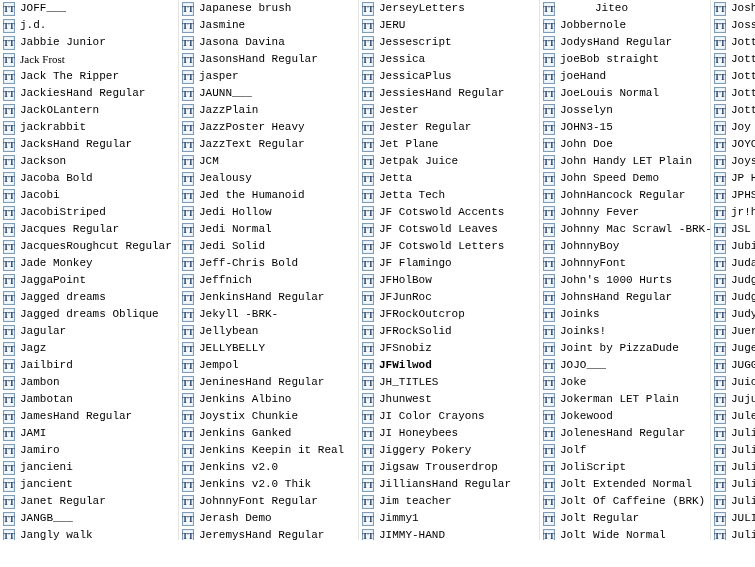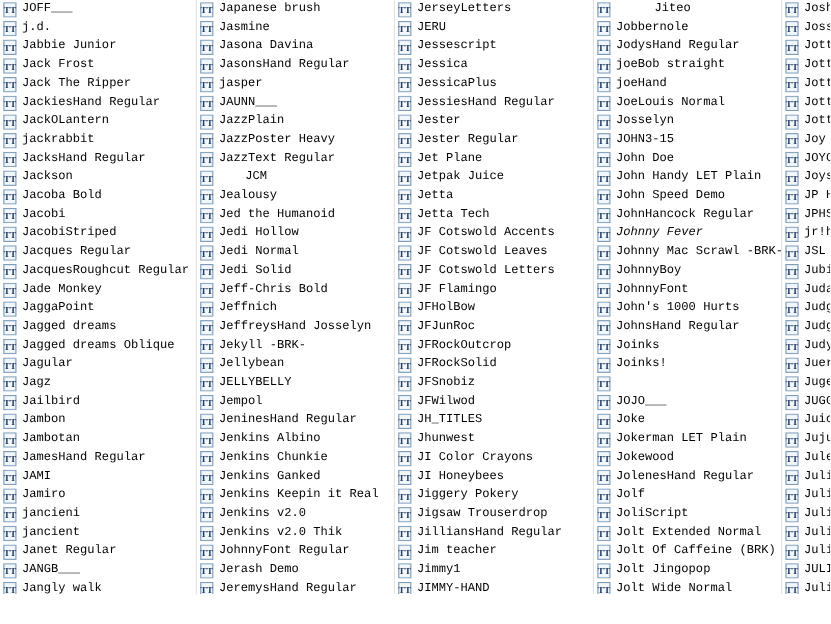--- a/index.html
+++ b/index.html
@@ -121,21 +121,21 @@
         <span class="font-name" style="color: rgb(0, 0, 0);">Jabbie Junior</span>
       </div>
       <div class="font-item">
         <span class="tt-icon">
           <svg viewBox="0 0 14 14" xmlns="http://www.w3.org/2000/svg">
             <rect x="1.5" y="0.5" width="11" height="13" fill="#dce6f2" stroke="#7f9db9" stroke-width="1"></rect>
             <rect x="2.5" y="1.5" width="9" height="11" fill="#f2f7fc" stroke="none"></rect>
             <text x="7" y="10.2" text-anchor="middle" font-family="Liberation Serif, serif" font-size="8.5" font-weight="bold" fill="#1f3a63">TT</text>
           </svg>
         </span>
-        <span class="font-name" style="color: rgb(0, 0, 0);">Jack Frost</span>
+        <span class="font-name" style="color: rgb(0, 0, 0); font-family: Liberation Serif, serif;">Jack Frost</span>
       </div>
       <div class="font-item">
         <span class="tt-icon">
           <svg viewBox="0 0 14 14" xmlns="http://www.w3.org/2000/svg">
             <rect x="1.5" y="0.5" width="11" height="13" fill="#dce6f2" stroke="#7f9db9" stroke-width="1"></rect>
             <rect x="2.5" y="1.5" width="9" height="11" fill="#f2f7fc" stroke="none"></rect>
             <text x="7" y="10.2" text-anchor="middle" font-family="Liberation Serif, serif" font-size="8.5" font-weight="bold" fill="#1f3a63">TT</text>
           </svg>
         </span>
         <span class="font-name" style="color: rgb(0, 0, 0);">Jack The Ripper</span>
@@ -523,21 +523,21 @@
         <span class="font-name" style="color: rgb(0, 0, 0);">JazzText Regular</span>
       </div>
       <div class="font-item">
         <span class="tt-icon">
           <svg viewBox="0 0 14 14" xmlns="http://www.w3.org/2000/svg">
             <rect x="1.5" y="0.5" width="11" height="13" fill="#dce6f2" stroke="#7f9db9" stroke-width="1"></rect>
             <rect x="2.5" y="1.5" width="9" height="11" fill="#f2f7fc" stroke="none"></rect>
             <text x="7" y="10.2" text-anchor="middle" font-family="Liberation Serif, serif" font-size="8.5" font-weight="bold" fill="#1f3a63">TT</text>
           </svg>
         </span>
-        <span class="font-name" style="color: rgb(0, 0, 0); margin-left: 24px;">JCM</span>
+        <span class="font-name" style="color: rgb(0, 0, 0);">JCM</span>
       </div>
       <div class="font-item">
         <span class="tt-icon">
           <svg viewBox="0 0 14 14" xmlns="http://www.w3.org/2000/svg">
             <rect x="1.5" y="0.5" width="11" height="13" fill="#dce6f2" stroke="#7f9db9" stroke-width="1"></rect>
             <rect x="2.5" y="1.5" width="9" height="11" fill="#f2f7fc" stroke="none"></rect>
             <text x="7" y="10.2" text-anchor="middle" font-family="Liberation Serif, serif" font-size="8.5" font-weight="bold" fill="#1f3a63">TT</text>
           </svg>
         </span>
         <span class="font-name" style="color: rgb(0, 0, 0);">Jealousy</span>
@@ -603,21 +603,21 @@
         <span class="font-name" style="color: rgb(0, 0, 0);">Jeffnich</span>
       </div>
       <div class="font-item">
         <span class="tt-icon">
           <svg viewBox="0 0 14 14" xmlns="http://www.w3.org/2000/svg">
             <rect x="1.5" y="0.5" width="11" height="13" fill="#dce6f2" stroke="#7f9db9" stroke-width="1"></rect>
             <rect x="2.5" y="1.5" width="9" height="11" fill="#f2f7fc" stroke="none"></rect>
             <text x="7" y="10.2" text-anchor="middle" font-family="Liberation Serif, serif" font-size="8.5" font-weight="bold" fill="#1f3a63">TT</text>
           </svg>
         </span>
-        <span class="font-name" style="color: rgb(0, 0, 0);">JeffreysHand Josselyn</span>
+        <span class="font-name" style="color: rgb(0, 0, 0);">JenkinsHand Regular</span>
       </div>
       <div class="font-item">
         <span class="tt-icon">
           <svg viewBox="0 0 14 14" xmlns="http://www.w3.org/2000/svg">
             <rect x="1.5" y="0.5" width="11" height="13" fill="#dce6f2" stroke="#7f9db9" stroke-width="1"></rect>
             <rect x="2.5" y="1.5" width="9" height="11" fill="#f2f7fc" stroke="none"></rect>
             <text x="7" y="10.2" text-anchor="middle" font-family="Liberation Serif, serif" font-size="8.5" font-weight="bold" fill="#1f3a63">TT</text>
           </svg>
         </span>
         <span class="font-name" style="color: rgb(0, 0, 0);">Jekyll -BRK-</span>
@@ -673,21 +673,21 @@
         <span class="font-name" style="color: rgb(0, 0, 0);">Jenkins Albino</span>
       </div>
       <div class="font-item">
         <span class="tt-icon">
           <svg viewBox="0 0 14 14" xmlns="http://www.w3.org/2000/svg">
             <rect x="1.5" y="0.5" width="11" height="13" fill="#dce6f2" stroke="#7f9db9" stroke-width="1"></rect>
             <rect x="2.5" y="1.5" width="9" height="11" fill="#f2f7fc" stroke="none"></rect>
             <text x="7" y="10.2" text-anchor="middle" font-family="Liberation Serif, serif" font-size="8.5" font-weight="bold" fill="#1f3a63">TT</text>
           </svg>
         </span>
-        <span class="font-name" style="color: rgb(0, 0, 0);">Jenkins Chunkie</span>
+        <span class="font-name" style="color: rgb(0, 0, 0);">Joystix Chunkie</span>
       </div>
       <div class="font-item">
         <span class="tt-icon">
           <svg viewBox="0 0 14 14" xmlns="http://www.w3.org/2000/svg">
             <rect x="1.5" y="0.5" width="11" height="13" fill="#dce6f2" stroke="#7f9db9" stroke-width="1"></rect>
             <rect x="2.5" y="1.5" width="9" height="11" fill="#f2f7fc" stroke="none"></rect>
             <text x="7" y="10.2" text-anchor="middle" font-family="Liberation Serif, serif" font-size="8.5" font-weight="bold" fill="#1f3a63">TT</text>
           </svg>
         </span>
         <span class="font-name" style="color: rgb(0, 0, 0);">Jenkins Ganked</span>
@@ -985,21 +985,21 @@
         <span class="font-name" style="color: rgb(0, 0, 0);">JFSnobiz</span>
       </div>
       <div class="font-item">
         <span class="tt-icon">
           <svg viewBox="0 0 14 14" xmlns="http://www.w3.org/2000/svg">
             <rect x="1.5" y="0.5" width="11" height="13" fill="#dce6f2" stroke="#7f9db9" stroke-width="1"></rect>
             <rect x="2.5" y="1.5" width="9" height="11" fill="#f2f7fc" stroke="none"></rect>
             <text x="7" y="10.2" text-anchor="middle" font-family="Liberation Serif, serif" font-size="8.5" font-weight="bold" fill="#1f3a63">TT</text>
           </svg>
         </span>
-        <span class="font-name" style="color: rgb(0, 0, 0);">JFWilwod</span>
+        <span class="font-name" style="color: rgb(0, 0, 0); font-weight: bold;">JFWilwod</span>
       </div>
       <div class="font-item">
         <span class="tt-icon">
           <svg viewBox="0 0 14 14" xmlns="http://www.w3.org/2000/svg">
             <rect x="1.5" y="0.5" width="11" height="13" fill="#dce6f2" stroke="#7f9db9" stroke-width="1"></rect>
             <rect x="2.5" y="1.5" width="9" height="11" fill="#f2f7fc" stroke="none"></rect>
             <text x="7" y="10.2" text-anchor="middle" font-family="Liberation Serif, serif" font-size="8.5" font-weight="bold" fill="#1f3a63">TT</text>
           </svg>
         </span>
         <span class="font-name" style="color: rgb(0, 0, 0);">JH_TITLES</span>
@@ -1237,21 +1237,21 @@
         <span class="font-name" style="color: rgb(0, 0, 0);">JohnHancock Regular</span>
       </div>
       <div class="font-item">
         <span class="tt-icon">
           <svg viewBox="0 0 14 14" xmlns="http://www.w3.org/2000/svg">
             <rect x="1.5" y="0.5" width="11" height="13" fill="#dce6f2" stroke="#7f9db9" stroke-width="1"></rect>
             <rect x="2.5" y="1.5" width="9" height="11" fill="#f2f7fc" stroke="none"></rect>
             <text x="7" y="10.2" text-anchor="middle" font-family="Liberation Serif, serif" font-size="8.5" font-weight="bold" fill="#1f3a63">TT</text>
           </svg>
         </span>
-        <span class="font-name" style="color: rgb(0, 0, 0); font-style: italic;">Johnny Fever</span>
+        <span class="font-name" style="color: rgb(0, 0, 0);">Johnny Fever</span>
       </div>
       <div class="font-item">
         <span class="tt-icon">
           <svg viewBox="0 0 14 14" xmlns="http://www.w3.org/2000/svg">
             <rect x="1.5" y="0.5" width="11" height="13" fill="#dce6f2" stroke="#7f9db9" stroke-width="1"></rect>
             <rect x="2.5" y="1.5" width="9" height="11" fill="#f2f7fc" stroke="none"></rect>
             <text x="7" y="10.2" text-anchor="middle" font-family="Liberation Serif, serif" font-size="8.5" font-weight="bold" fill="#1f3a63">TT</text>
           </svg>
         </span>
         <span class="font-name" style="color: rgb(0, 0, 0);">Johnny Mac Scrawl -BRK-</span>
@@ -1317,20 +1317,21 @@
         <span class="font-name" style="color: rgb(0, 0, 0);">Joinks!</span>
       </div>
       <div class="font-item">
         <span class="tt-icon">
           <svg viewBox="0 0 14 14" xmlns="http://www.w3.org/2000/svg">
             <rect x="1.5" y="0.5" width="11" height="13" fill="#dce6f2" stroke="#7f9db9" stroke-width="1"></rect>
             <rect x="2.5" y="1.5" width="9" height="11" fill="#f2f7fc" stroke="none"></rect>
             <text x="7" y="10.2" text-anchor="middle" font-family="Liberation Serif, serif" font-size="8.5" font-weight="bold" fill="#1f3a63">TT</text>
           </svg>
         </span>
+        <span class="font-name" style="color: rgb(0, 0, 0);">Joint by PizzaDude</span>
       </div>
       <div class="font-item">
         <span class="tt-icon">
           <svg viewBox="0 0 14 14" xmlns="http://www.w3.org/2000/svg">
             <rect x="1.5" y="0.5" width="11" height="13" fill="#dce6f2" stroke="#7f9db9" stroke-width="1"></rect>
             <rect x="2.5" y="1.5" width="9" height="11" fill="#f2f7fc" stroke="none"></rect>
             <text x="7" y="10.2" text-anchor="middle" font-family="Liberation Serif, serif" font-size="8.5" font-weight="bold" fill="#1f3a63">TT</text>
           </svg>
         </span>
         <span class="font-name" style="color: rgb(0, 0, 0);">JOJO___</span>
@@ -1416,21 +1417,21 @@
         <span class="font-name" style="color: rgb(0, 0, 0);">Jolt Of Caffeine (BRK)</span>
       </div>
       <div class="font-item">
         <span class="tt-icon">
           <svg viewBox="0 0 14 14" xmlns="http://www.w3.org/2000/svg">
             <rect x="1.5" y="0.5" width="11" height="13" fill="#dce6f2" stroke="#7f9db9" stroke-width="1"></rect>
             <rect x="2.5" y="1.5" width="9" height="11" fill="#f2f7fc" stroke="none"></rect>
             <text x="7" y="10.2" text-anchor="middle" font-family="Liberation Serif, serif" font-size="8.5" font-weight="bold" fill="#1f3a63">TT</text>
           </svg>
         </span>
-        <span class="font-name" style="color: rgb(0, 0, 0);">Jolt Jingopop</span>
+        <span class="font-name" style="color: rgb(0, 0, 0);">Jolt Regular</span>
       </div>
       <div class="font-item">
         <span class="tt-icon">
           <svg viewBox="0 0 14 14" xmlns="http://www.w3.org/2000/svg">
             <rect x="1.5" y="0.5" width="11" height="13" fill="#dce6f2" stroke="#7f9db9" stroke-width="1"></rect>
             <rect x="2.5" y="1.5" width="9" height="11" fill="#f2f7fc" stroke="none"></rect>
             <text x="7" y="10.2" text-anchor="middle" font-family="Liberation Serif, serif" font-size="8.5" font-weight="bold" fill="#1f3a63">TT</text>
           </svg>
         </span>
         <span class="font-name" style="color: rgb(0, 0, 0);">Jolt Wide Normal</span>

